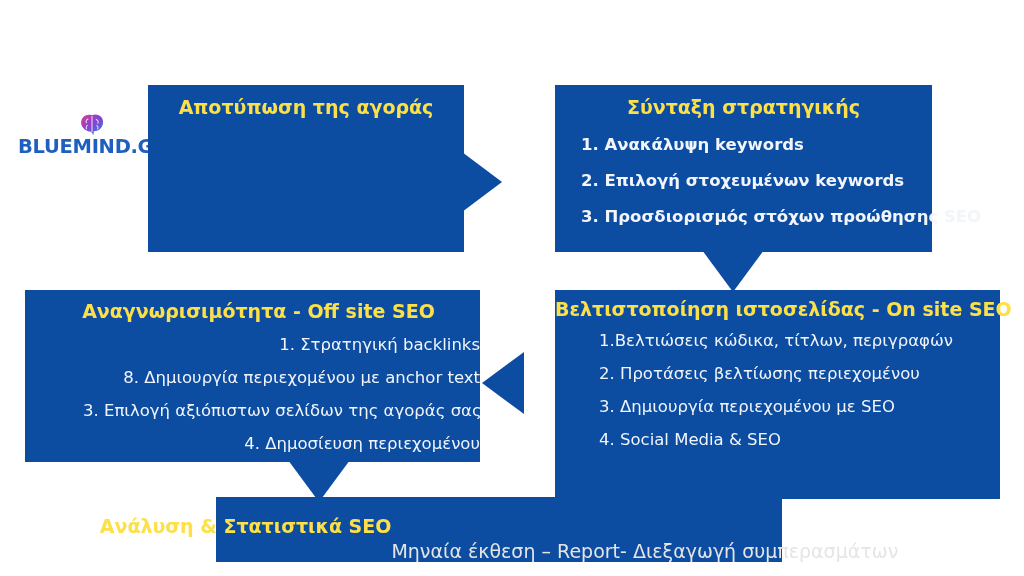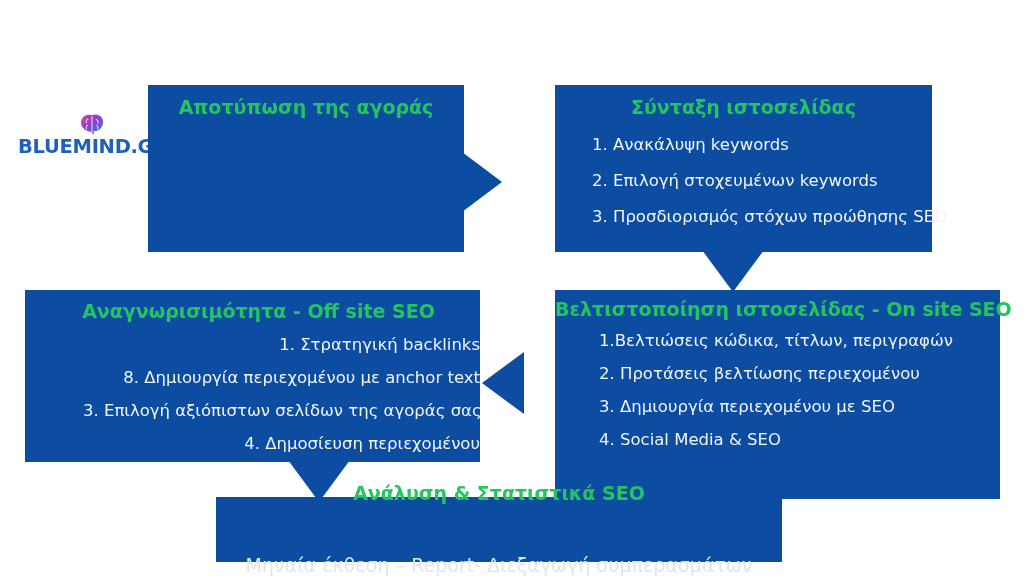--- a/index.html
+++ b/index.html
@@ -58,21 +58,21 @@
 
   
   .box {
     position: absolute;
     background: #0c4da2;
     color: #ffffff;
     box-sizing: border-box;
   }
   .box-title {
     font-weight: bold;
-    color: #22c55e;
+    color: #fde047;
     text-align: center;
     line-height: 1.15;
     white-space: nowrap;
   }
   .box-list {
     list-style: none;
     margin: 0;
     padding: 0;
   }
   .box-list li {
@@ -106,21 +106,22 @@
     top: 85px;
     width: 377px;
     height: 167px;
   }
   #box-strategy .box-title {
     font-size: 19px;
     margin-top: 12px;
   }
   #box-strategy .box-list {
     margin-top: 16px;
-    padding-left: 37px;
+    padding-left: 26px;
+    font-weight: bold;
   }
   #box-strategy .box-list li {
     font-size: 16.5px;
     margin-bottom: 17px;
   }
 
   
   #box-onsite {
     left: 555px;
     top: 290px;
@@ -162,21 +163,21 @@
     margin-bottom: 14px;
   }
 
   
   #box-analytics {
     left: 216px;
     top: 497px;
     width: 566px;
     height: 65px;
     display: flex;
-    flex-direction: column;
+    flex-direction: row;
     align-items: center;
     justify-content: center;
   }
   #box-analytics .box-title {
     font-size: 19px;
     margin: 0 0 6px 0;
   }
   #box-analytics .box-subtitle {
     font-size: 19px;
     color: #e5e5e5;
@@ -222,21 +223,21 @@
     <div class="box-title">Αποτύπωση της αγοράς</div>
   </div>
 
   <div class="arrow" id="arrow-right-1">
     <svg viewBox="0 0 40 60" width="40" height="60" aria-hidden="true">
       <polygon points="0,0 0,60 40,30" fill="#0c4da2"></polygon>
     </svg>
   </div>
 
   <div class="box" id="box-strategy">
-    <div class="box-title">Σύνταξη ιστοσελίδας</div>
+    <div class="box-title">Σύνταξη στρατηγικής</div>
     <ul class="box-list">
       <li>1. Ανακάλυψη keywords</li>
       <li>2. Επιλογή στοχευμένων keywords</li>
       <li>3. Προσδιορισμός στόχων προώθησης SEO</li>
     </ul>
   </div>
 
   <div class="arrow" id="arrow-down-1">
     <svg viewBox="0 0 62 42" width="62" height="42" aria-hidden="true">
       <polygon points="0,0 62,0 31,42" fill="#0c4da2"></polygon>

